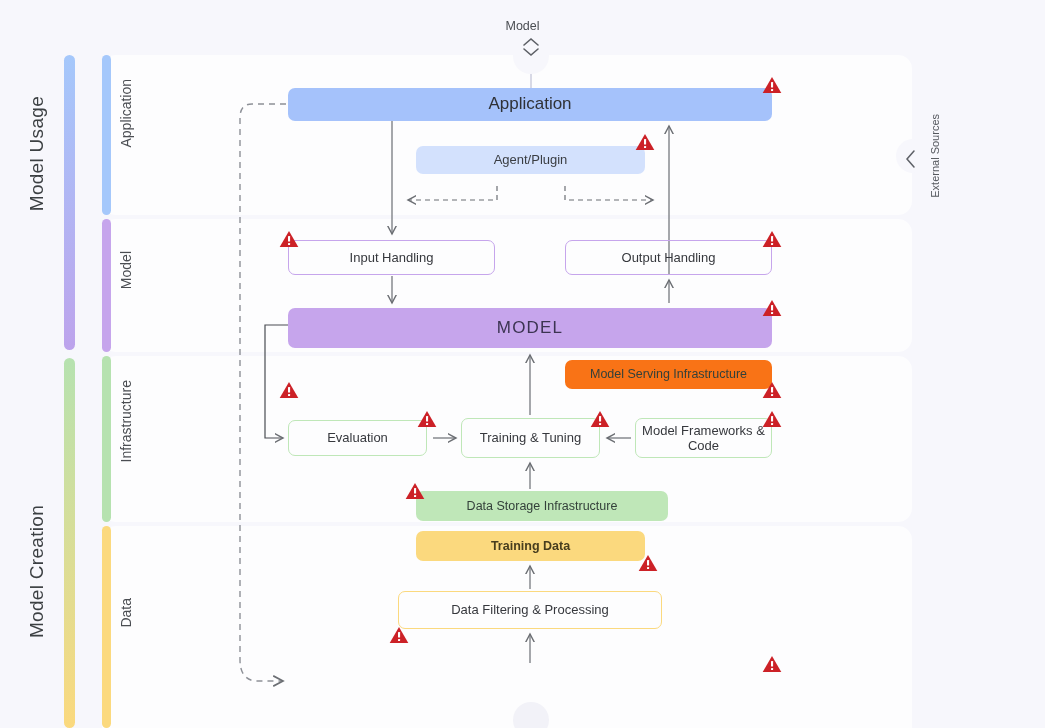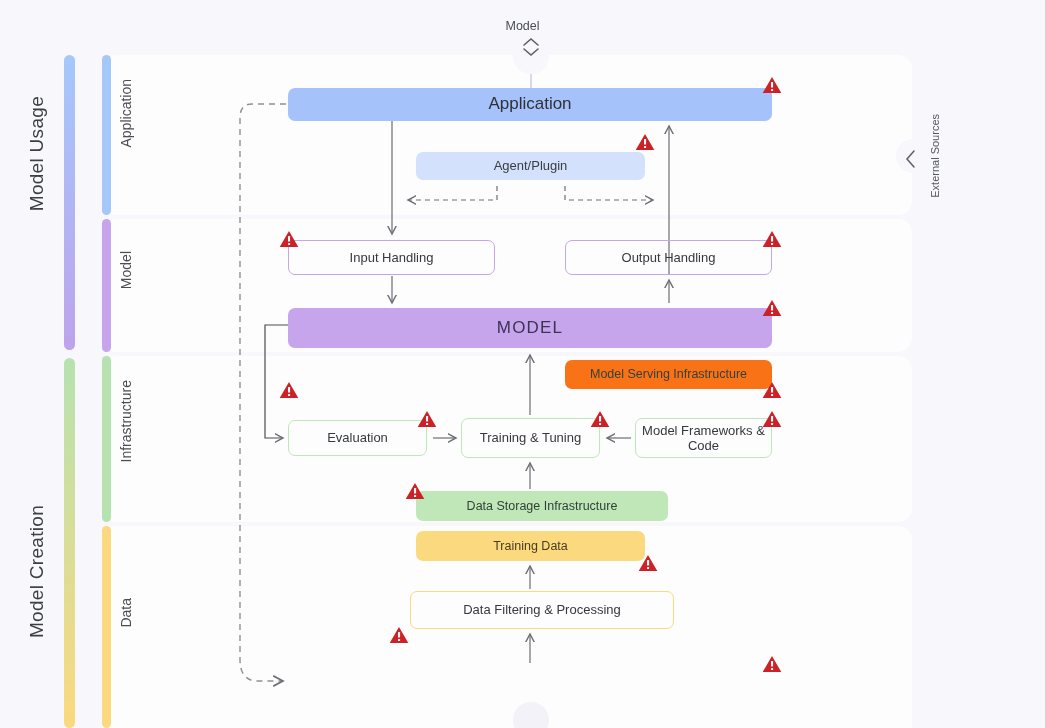--- a/index.html
+++ b/index.html
@@ -60,21 +60,21 @@
   .box{
     position:absolute; display:flex; align-items:center; justify-content:center;
     text-align:center; line-height:1.18;
     border-radius:7px;
   }
   .solid{ color:#36383d; }
   .mid-label{ font-size:13px;text-align:center; }
 
   .b-application{ left:288px; top:88px; width:484px; height:33px;
       background:#a5c2fb; font-size:17px; color:#2f3136; }
-  .b-agent{ left:416px; top:152px; width:229px; height:28px;
+  .b-agent{ left:416px; top:146px; width:229px; height:28px;
       background:#d3e1fd; font-size:13px; color:#3a3d42; }
 
   .outline{ background:transparent; border:1px solid; }
   .b-input{ left:288px; top:240px; width:207px; height:35px;
       border-color:#c6a5ec; }
   .b-output{ left:565px; top:240px; width:207px; height:35px;
       border-color:#c6a5ec; }
 
   .b-model{ left:288px; top:308px; width:484px; height:40px;
       background:#c6a5ec; font-size:17px; color:#3c3452; letter-spacing:1.2px; }
@@ -84,22 +84,22 @@
   .b-mserve{ left:565px; top:360px; width:207px; height:29px;
       background:#f97316; font-size:12.5px; color:#33403a; }
 
   .b-eval{ left:288px; top:420px; width:139px; height:36px; border-color:#bfe7b8; }
   .b-train{ left:461px; top:418px; width:139px; height:40px; border-color:#bfe7b8; }
   .b-frameworks{ left:635px; top:418px; width:137px; height:40px; border-color:#bfe7b8; }
 
   .b-dstore{ left:416px; top:491px; width:252px; height:30px;
       background:#bfe7b8; font-size:12.5px; color:#33403a; }
   .b-tdata{ left:416px; top:531px; width:229px; height:30px;
-      background:#fbd97e; font-size:12.5px; color:#473d1e; }
-  .b-filter{ left:398px; top:591px; width:264px; height:38px; border-color:#fbd97e;margin-left:12px; }
+      background:#fbd97e; font-size:12.5px; color:#473d1e;font-weight:bold; }
+  .b-filter{ left:398px; top:591px; width:264px; height:38px; border-color:#fbd97e; }
   .b-sources{ left:288px; top:665px; width:484px; height:34px;
       background:#fbd97e; font-size:17px; color:#4a3f1d; }
 
   
   #wires{ position:absolute; left:0; top:0; width:1045px; height:728px;
           pointer-events:none; }
 
   
   .warn{ position:absolute; width:20px; height:18px; }
 

